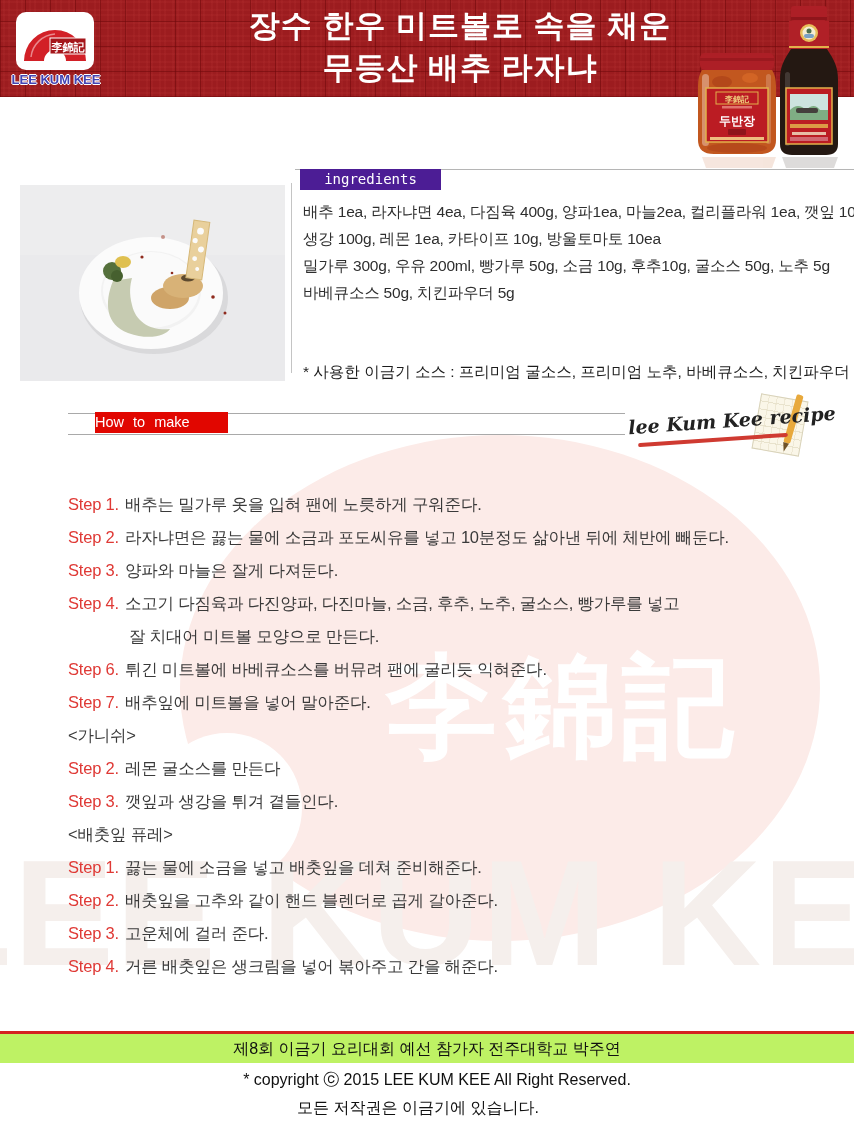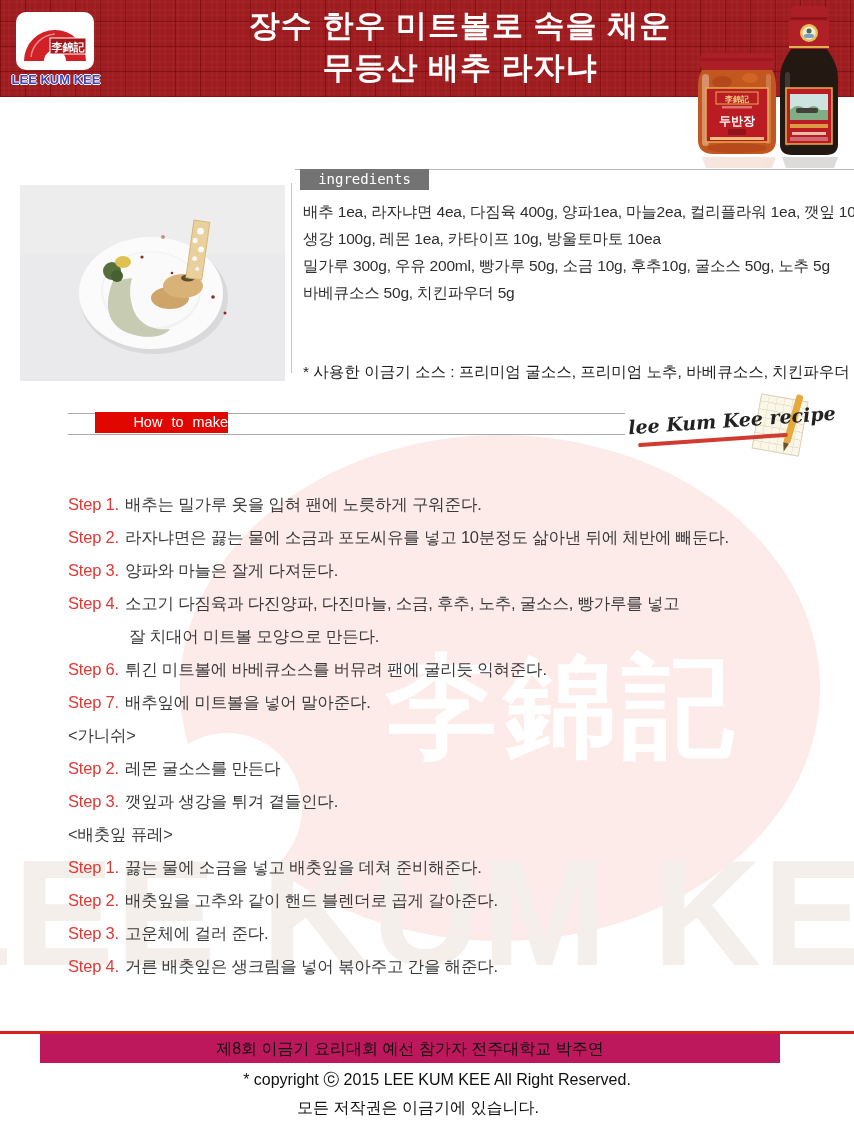--- a/index.html
+++ b/index.html
@@ -17,32 +17,32 @@
   .logo-latin{position:absolute;left:7px;top:72px;width:98px;text-align:center;font-size:13px;font-weight:bold;
     color:#4343b2;letter-spacing:0;white-space:nowrap;
     text-shadow:-1px 0 #fff,1px 0 #fff,0 -1px #fff,0 1px #fff;}
   .title{position:absolute;left:140px;top:5px;width:640px;text-align:center;color:#fff;font-weight:bold;
     font-size:31px;line-height:42px;letter-spacing:1px;}
   .products{position:absolute;right:12px;top:4px;width:150px;height:164px;z-index:3;}
 
   
   .photo{position:absolute;left:20px;top:185px;width:265px;height:196px;}
   .ing-topline{position:absolute;left:295px;top:169px;width:559px;height:1px;background:#b5b5b5;}
-  .ing-label{position:absolute;left:300px;top:169px;width:129px;height:21px;background:#737373;color:#fff;
+  .ing-label{position:absolute;left:300px;top:169px;width:141px;height:21px;background:#4c1d95;color:#fff;
     font-family:"DejaVu Sans Mono",monospace;font-size:14px;line-height:21px;text-align:center;}
   .ing-vline{position:absolute;left:291px;top:183px;width:1px;height:190px;background:#c4c4c4;}
   .ing-lines{position:absolute;left:303px;top:198px;font-size:15.5px;line-height:27px;color:#2e2e2e;
     white-space:nowrap;letter-spacing:-0.2px;}
   .ing-note{position:absolute;left:303px;top:362px;font-size:15.5px;color:#1c1c1c;white-space:nowrap;}
 
   
   .htm-line1{position:absolute;left:68px;top:413px;width:557px;height:1px;background:#a9a9a9;z-index:1;}
   .htm-line2{position:absolute;left:68px;top:434px;width:557px;height:1px;background:#a9a9a9;z-index:1;}
   .htm-label{position:absolute;left:95px;top:412px;width:133px;height:21px;background:#e10600;color:#fff;
-    font-size:14.5px;line-height:21px;text-align:right;word-spacing:5px;z-index:2;}
+    font-size:14.5px;line-height:21px;text-align:left;word-spacing:5px;z-index:2;}
   .recipe-script{position:absolute;left:628px;top:409px;font-family:"DejaVu Serif",serif;font-style:italic;
     font-weight:bold;font-size:19px;color:#222;transform:rotate(-4deg);z-index:3;white-space:nowrap;}
   .recipe-underline{position:absolute;left:638px;top:438px;width:150px;height:4px;background:#cf3a31;
     border-radius:3px;transform:rotate(-4deg);z-index:3;}
   .notepad{position:absolute;left:756px;top:397px;width:46px;height:54px;background:#faf6e8;
     border:1px solid #d8d2ba;transform:rotate(10deg);z-index:2;
     background-image:repeating-linear-gradient(0deg,transparent 0 7px,#e8e2cc 7px 8px),
                      repeating-linear-gradient(90deg,transparent 0 7px,#eee8d4 7px 8px);}
   .pencil{position:absolute;left:790px;top:394px;width:7px;height:50px;background:#e8a93c;border-radius:2px;
     transform:rotate(16deg);z-index:3;}
@@ -59,22 +59,22 @@
     white-space:nowrap;z-index:0;letter-spacing:2px;line-height:1;}
 
   
   .steps{position:absolute;left:68px;top:449px;z-index:1;margin-top:39px;}
   .step-row{height:33px;line-height:33px;font-size:16.5px;color:#3a3a3a;white-space:nowrap;letter-spacing:-0.2px;}
   .step-row.indent{padding-left:61px;}
   .step-prefix{color:#df3935;margin-right:6px;}
 
   
   .footer-redline{position:absolute;left:0;top:1031px;width:854px;height:3px;background:#d42121;z-index:2;}
-  .footer-band{position:absolute;left:0;top:1034px;width:740px;height:29px;background:#be185d;text-align:center;
-    font-size:16px;line-height:29px;color:#101010;z-index:2;margin-left:40px;}
+  .footer-band{position:absolute;left:0;top:1034px;width:854px;height:29px;background:#bef264;text-align:center;
+    font-size:16px;line-height:29px;color:#101010;z-index:2;}
   .footer-line2{position:absolute;left:10px;top:1070px;width:854px;text-align:center;font-size:16px;color:#101010;z-index:2;}
   .footer-line3{position:absolute;left:0;top:1098px;width:836px;text-align:center;font-size:16px;color:#101010;z-index:2;}
 </style>
 </head>
 <body>
 
 <div id="page">
 
   <div class="wm-ellipse"></div>
   <div class="wm-notch"></div>

